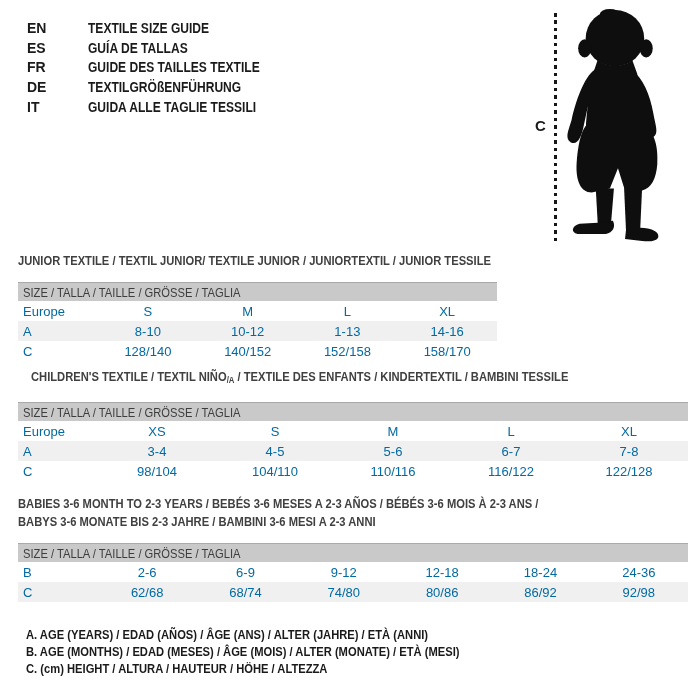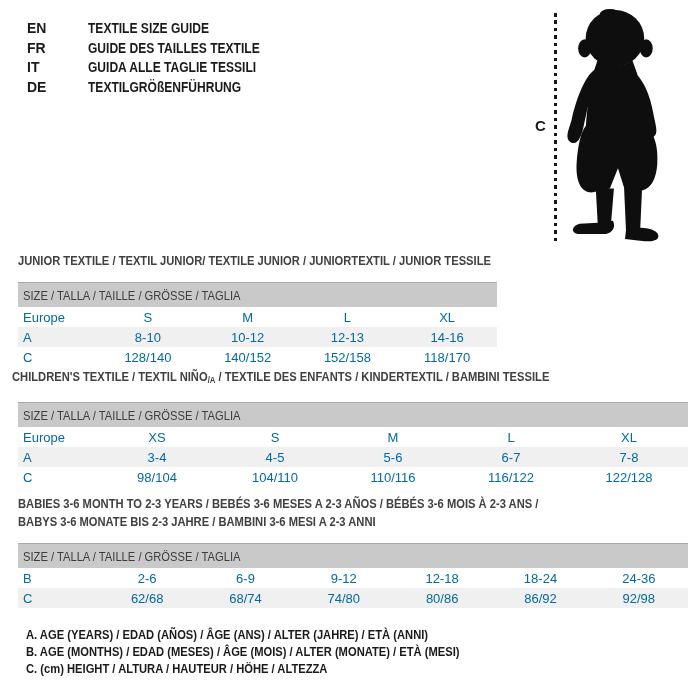--- a/index.html
+++ b/index.html
@@ -16,30 +16,30 @@
 
   
   .dotted-line{position:absolute;left:554px;top:13px;width:3px;height:230px;
                background:repeating-linear-gradient(to bottom,#161616 0 3.5px,transparent 3.5px 7.5px);}
   .height-label{position:absolute;left:535px;top:117px;font-weight:bold;font-size:15px;}
   .toddler{position:absolute;left:557px;top:7px;}
 
   
   .section-title{position:absolute;font-weight:bold;font-size:13px;color:#404040;}
   #t1-title{left:18px;top:253px;}
-  #t2-title{left:12px;top:369px;text-align:center;}
+  #t2-title{left:31px;top:369px;text-align:center;}
   #t3-title{left:18px;top:495px;line-height:17.6px;}
   .subsc{font-size:9px;vertical-align:-2px;}
 
   
   .size-table{position:absolute;left:18px;}
   #table1{top:282px;width:479px;}
   #table2{top:402px;width:670px;}
   #table3{top:543px;width:670px;}
-  .thead{height:25px;background:#c9c9c9;border-top:1px solid #a9a9a9;box-sizing:border-box;
+  .thead{height:19px;background:#c9c9c9;border-top:1px solid #a9a9a9;box-sizing:border-box;
          display:flex;align-items:center;padding-left:5px;font-size:13px;color:#3d3d3d;}
   .trow{display:grid;height:20px;align-items:center;font-size:13px;color:#0369a1;}
   .g4{grid-template-columns:80px repeat(4,1fr);}
   .g5{grid-template-columns:80px repeat(5,1fr);}
   .g6{grid-template-columns:80px repeat(6,1fr);}
   .tlabel{padding-left:5px;}
   .tcell{text-align:center;}
   .shaded{background:#f0f0f0;}
 
   
@@ -49,30 +49,34 @@
 <body>
 
 <div class="canvas">
 
   <div class="lang-block">
     <div class="lang-row">
       <span>EN</span>
       <span class="cond">TEXTILE SIZE GUIDE</span>
     </div>
     <div class="lang-row">
+      <span>ES</span>
+      <span class="cond">GUÍA DE TALLAS</span>
+    </div>
+    <div class="lang-row">
       <span>FR</span>
       <span class="cond">GUIDE DES TAILLES TEXTILE</span>
     </div>
     <div class="lang-row">
+      <span>DE</span>
+      <span class="cond">TEXTILGRÖßENFÜHRUNG</span>
+    </div>
+    <div class="lang-row">
       <span>IT</span>
       <span class="cond">GUIDA ALLE TAGLIE TESSILI</span>
-    </div>
-    <div class="lang-row">
-      <span>DE</span>
-      <span class="cond">TEXTILGRÖßENFÜHRUNG</span>
     </div>
   </div>
 
   <div class="dotted-line"></div>
   <div class="height-label">C</div>
   <svg class="toddler" width="132" height="238" viewBox="0 0 130 236" xmlns="http://www.w3.org/2000/svg">
     <g fill="#0e0e0e">
       <ellipse cx="52" cy="7" rx="10" ry="5"></ellipse>
       <ellipse cx="57" cy="31" rx="29" ry="28"></ellipse>
       <ellipse cx="27" cy="41" rx="6.5" ry="9"></ellipse>
@@ -99,29 +103,29 @@
       <span class="tlabel">Europe</span>
       <span class="tcell">S</span>
       <span class="tcell">M</span>
       <span class="tcell">L</span>
       <span class="tcell">XL</span>
     </div>
     <div class="trow g4 shaded">
       <span class="tlabel">A</span>
       <span class="tcell">8-10</span>
       <span class="tcell">10-12</span>
-      <span class="tcell">12-13</span>
+      <span class="tcell">1-13</span>
       <span class="tcell">14-16</span>
     </div>
     <div class="trow g4">
       <span class="tlabel">C</span>
       <span class="tcell">128/140</span>
       <span class="tcell">140/152</span>
       <span class="tcell">152/158</span>
-      <span class="tcell">118/170</span>
+      <span class="tcell">158/170</span>
     </div>
   </div>
 
   <div id="t2-title" class="section-title">
     <span class="cond"><span>CHILDREN'S TEXTILE / TEXTIL NIÑO</span><span class="subsc">/A</span><span> / TEXTILE DES ENFANTS / KINDERTEXTIL / BAMBINI TESSILE</span></span>
   </div>
   <div id="table2" class="size-table">
     <div class="thead">
       <span class="cond">SIZE / TALLA / TAILLE / GRÖSSE / TAGLIA</span>
     </div>

